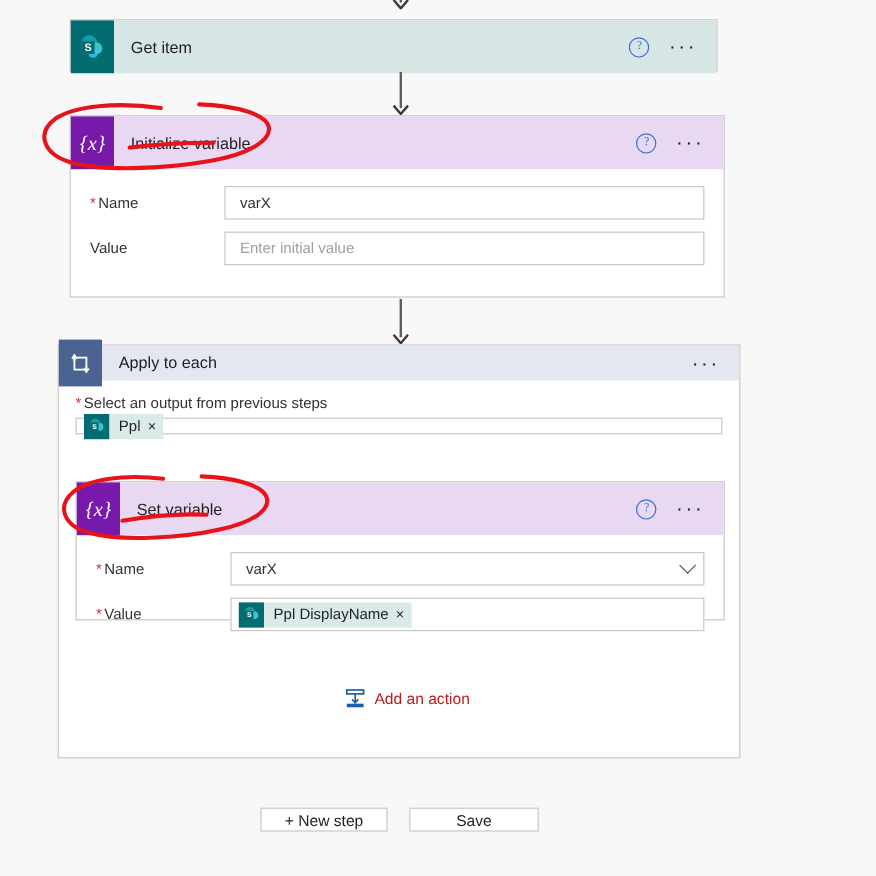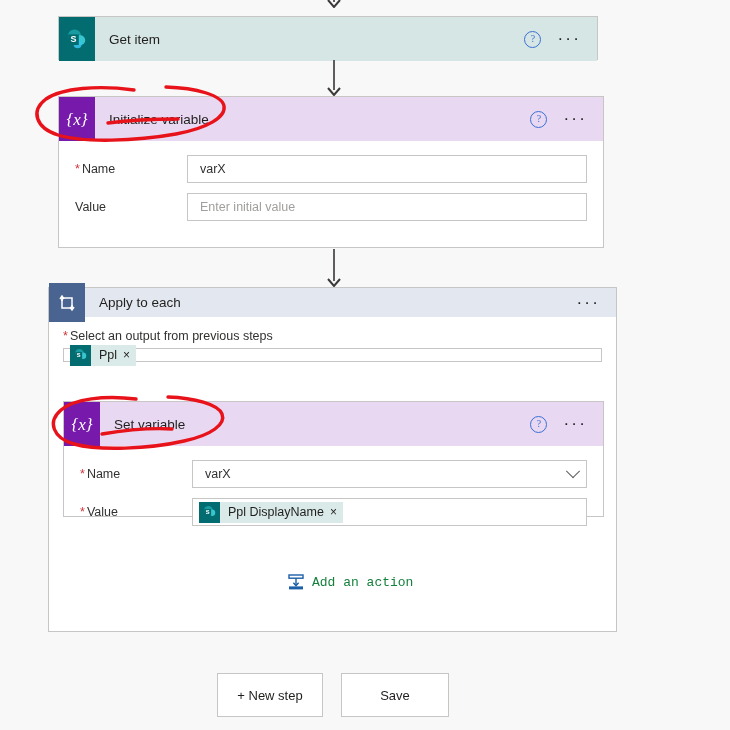--- a/index.html
+++ b/index.html
@@ -182,30 +182,29 @@
     padding: 0 6px;
     box-sizing: border-box;
   }
 
   
   .add-action {
     position: absolute;
     display: flex;
     align-items: center;
     gap: 7px;
-    color: #15803d;
+    color: #b91c1c;
     font-size: 13px;
     cursor: pointer;
-    font-family: Liberation Mono, monospace;
   }
 
   
   .btn {
     position: absolute;
-    height: 44px;
+    height: 20px;
     border: 1px solid #c8c6c4;
     background: #ffffff;
     font-family: "Liberation Sans", sans-serif;
     font-size: 13px;
     color: #201f1e;
     cursor: pointer;
     display: flex;
     align-items: center;
     justify-content: center;
     box-sizing: border-box;

